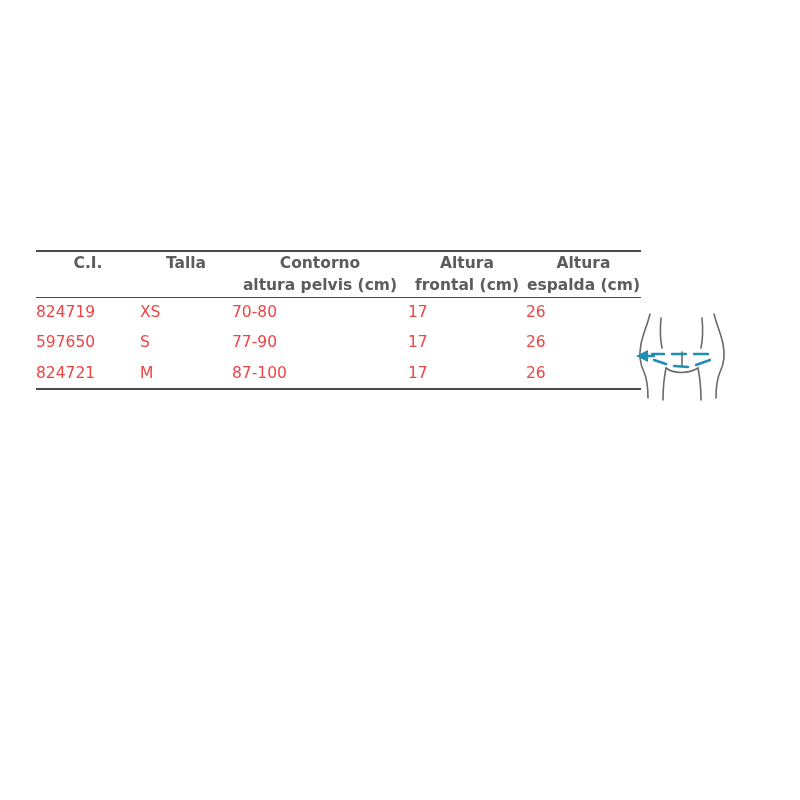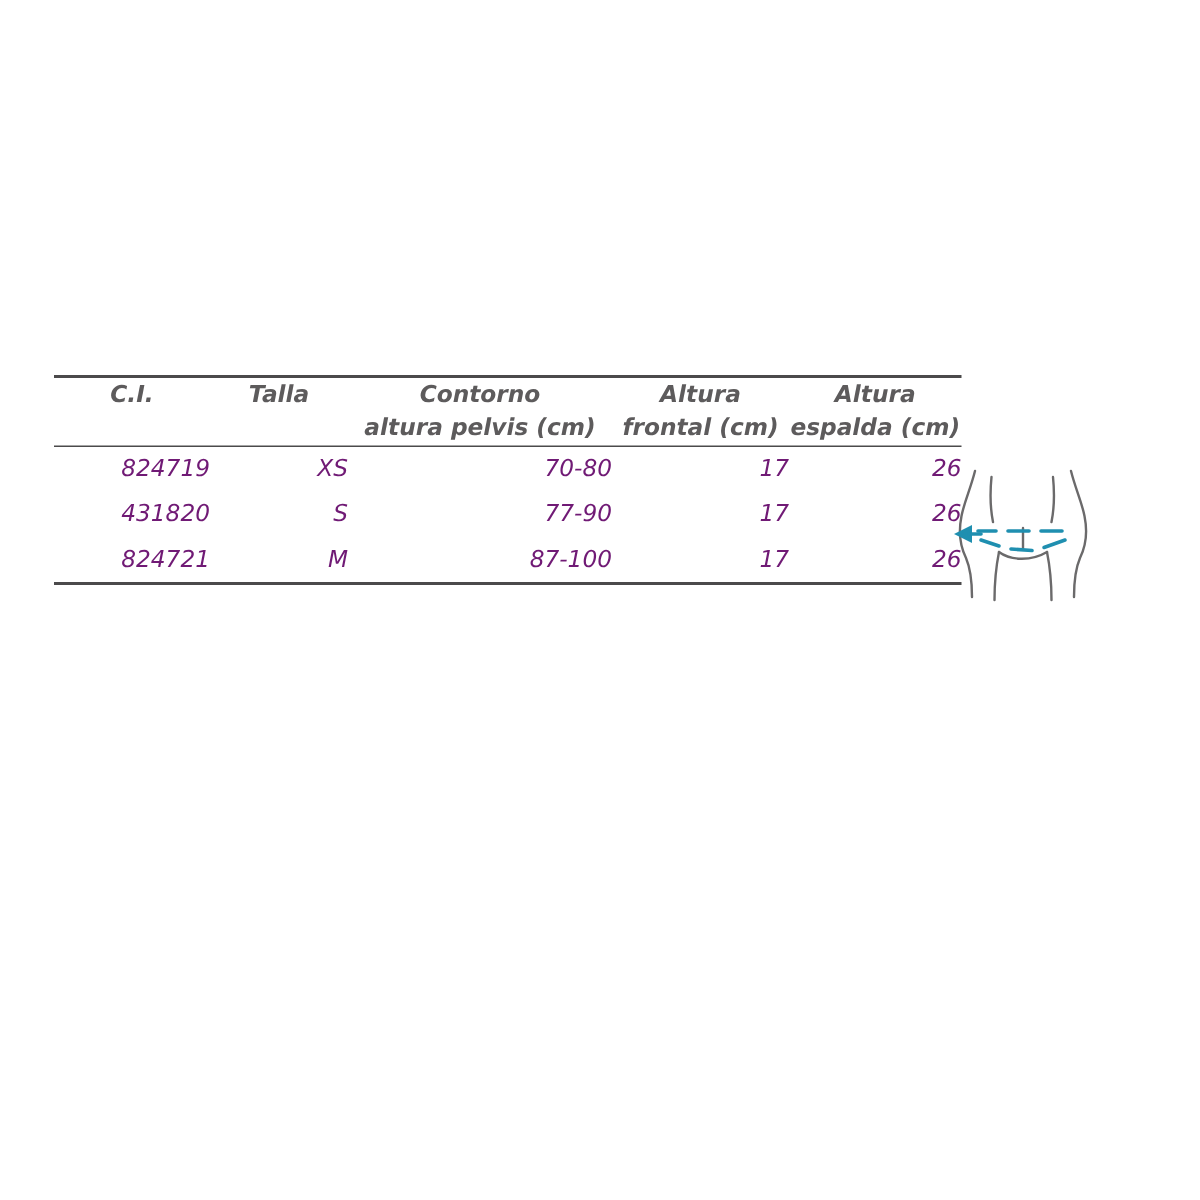--- a/index.html
+++ b/index.html
@@ -14,21 +14,20 @@
     color: #5d5b5c;
     position: relative;
     overflow: hidden;
   }
   .sheet {
     position: absolute;
     left: 0;
     top: 0;
     width: 800px;
     height: 800px;
-    font-style: italic;
   }
   .table-wrap {
     position: absolute;
     left: 36px;
     top: 250px;
     width: 700px;
   }
   table.size-table {
     border-collapse: collapse;
     width: 605px;
@@ -44,22 +43,22 @@
     line-height: 1.45;
   }
   .thead-row-top th {
     padding-top: 11px;
   }
   .thead-row-bottom th {
     padding-bottom: 7px;
   }
   table.size-table tbody td {
     font-size: 15.5px;
-    color: #701a75;
-    text-align: right;
+    color: #ef4444;
+    text-align: left;
     padding: 6.5px 0 6.5px 0;
     font-weight: normal;
     line-height: 1.1;
   }
   .rule-top {
     border-top: 2px solid #4b4a4b;
   }
   .rule-mid {
     border-top: 1.5px solid #4b4a4b;
   }
@@ -112,21 +111,21 @@
       </thead>
       <tbody>
         <tr>
           <td class="rule-mid">824719</td>
           <td class="rule-mid">XS</td>
           <td class="rule-mid">70-80</td>
           <td class="rule-mid">17</td>
           <td class="rule-mid">26</td>
         </tr>
         <tr>
-          <td>431820</td>
+          <td>597650</td>
           <td>S</td>
           <td>77-90</td>
           <td>17</td>
           <td>26</td>
         </tr>
         <tr>
           <td>824721</td>
           <td>M</td>
           <td>87-100</td>
           <td>17</td>

